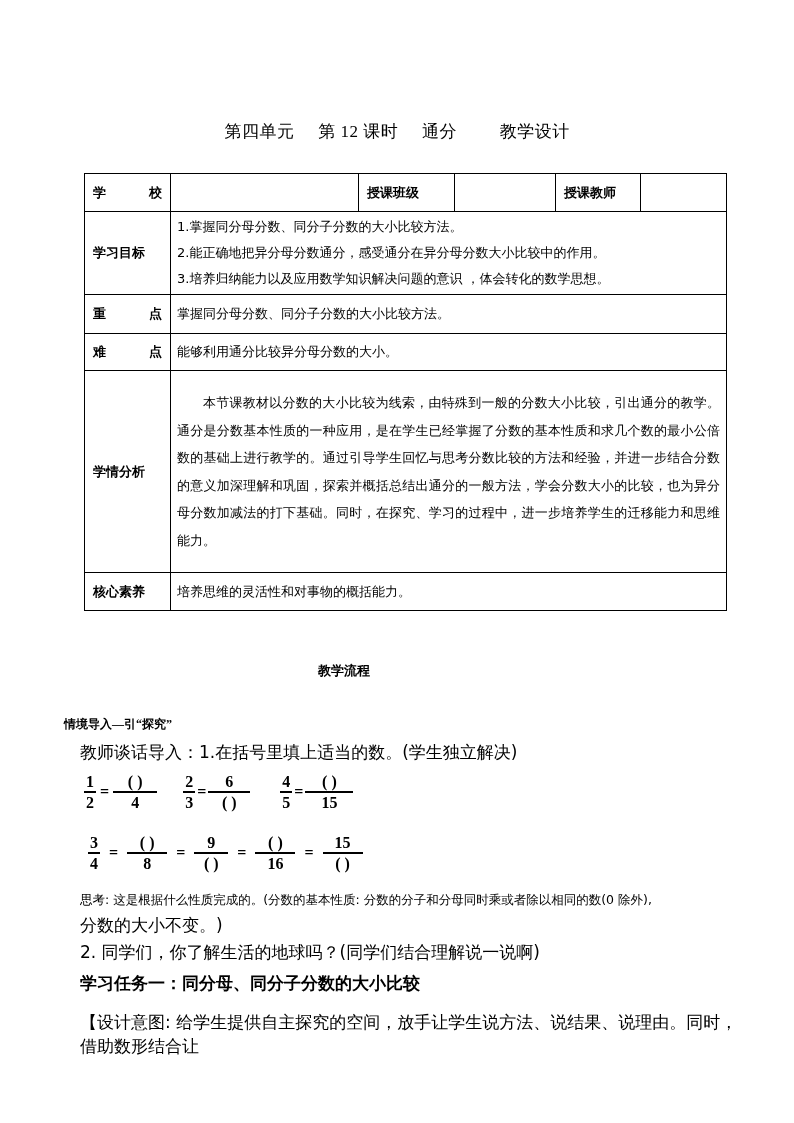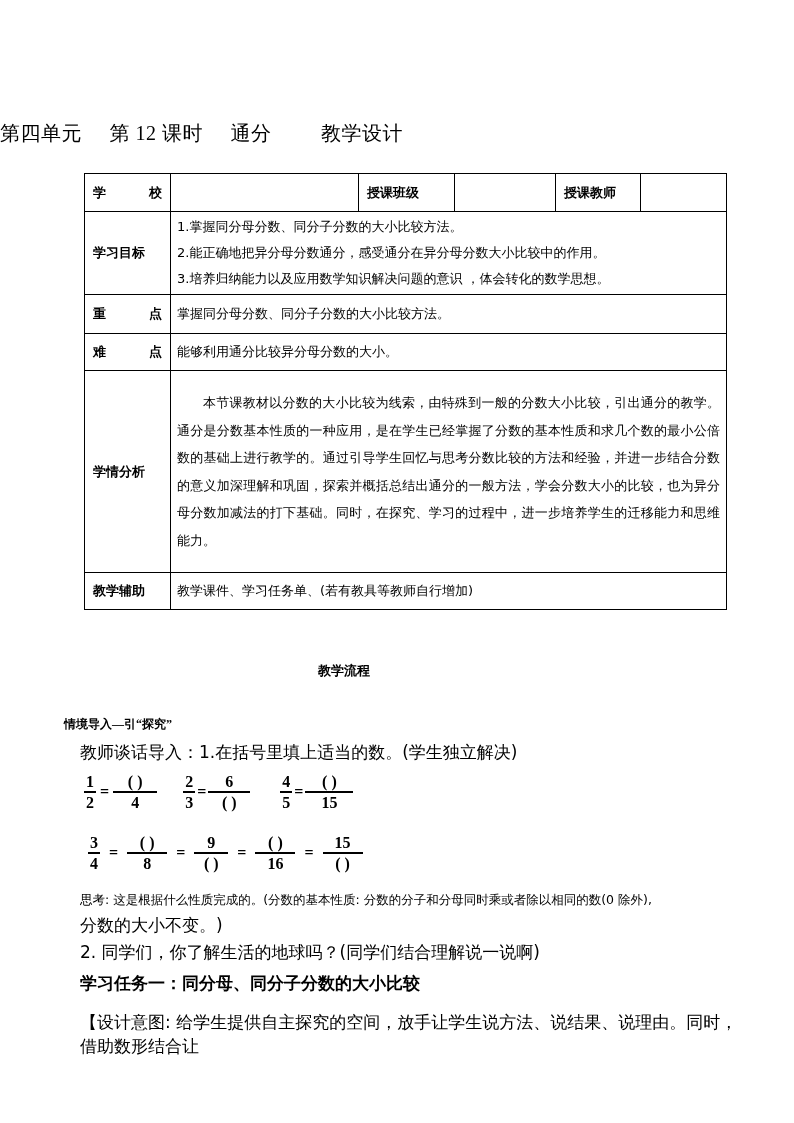--- a/index.html
+++ b/index.html
@@ -1,22 +1,22 @@
 <!DOCTYPE html>
 <html><head>
   <meta charset="utf-8">
   <style>
     * { margin: 0; padding: 0; box-sizing: border-box; }
     html, body { width: 794px; height: 1123px; background: #ffffff; overflow: hidden; }
     body { position: relative; font-family: "DejaVu Serif", "Liberation Serif", serif; color: #000; }
 
     .title {
-      position: absolute; left: 0; top: 120px; width: 794px; 
+      position: absolute; left: 0; top: 120px; width: 794px; text-align: center;
       font-family: "Liberation Serif", "DejaVu Serif", serif;
-      font-size: 20px; letter-spacing: 0.5px; white-space: pre;
+      font-size: 17px; letter-spacing: 0.5px; white-space: pre;
     }
 
     table.info {
       position: absolute; left: 84px; top: 173px; width: 642px;
       border-collapse: collapse; table-layout: fixed;
       font-family: "DejaVu Sans", "Liberation Sans", sans-serif;
     }
     table.info td { border: 1px solid #000; vertical-align: middle; font-size: 13px; }
     td.label { font-weight: bold; font-size: 13px; padding: 0 8px; }
     td.label .spread { display: flex; justify-content: space-between; }
@@ -102,23 +102,23 @@
       </div>
     </td>
     <td class="content" colspan="5">能够利用通分比较异分母分数的大小。</td>
   </tr>
   <tr style="height:165px">
     <td class="label">学情分析</td>
     <td class="analysis" colspan="5">
       <div class="indent">本节课教材以分数的大小比较为线索，由特殊到一般的分数大小比较，引出通分的教学。通分是分数基本性质的一种应用，是在学生已经掌握了分数的基本性质和求几个数的最小公倍数的基础上进行教学的。通过引导学生回忆与思考分数比较的方法和经验，并进一步结合分数的意义加深理解和巩固，探索并概括总结出通分的一般方法，学会分数大小的比较，也为异分母分数加减法的打下基础。同时，在探究、学习的过程中，进一步培养学生的迁移能力和思维能力。</div>
     </td>
   </tr>
-  <tr style="height:37px">
-    <td class="label">教学辅助</td>
-    <td class="content" colspan="5">教学课件、学习任务单、(若有教具等教师自行增加)</td>
+  <tr style="height:38px">
+    <td class="label">核心素养</td>
+    <td class="content" colspan="5">培养思维的灵活性和对事物的概括能力。</td>
   </tr>
 </tbody>
   </table>
 
 <div class="flow-title">教学流程</div>
 <div class="sec-head">情境导入—引“探究”</div>
 <div class="para" style="top:740px">教师谈话导入：1.在括号里填上适当的数。(学生独立解决)</div>
 
 <div class="frac-row" style="top:772px">
   <span class="frac">

